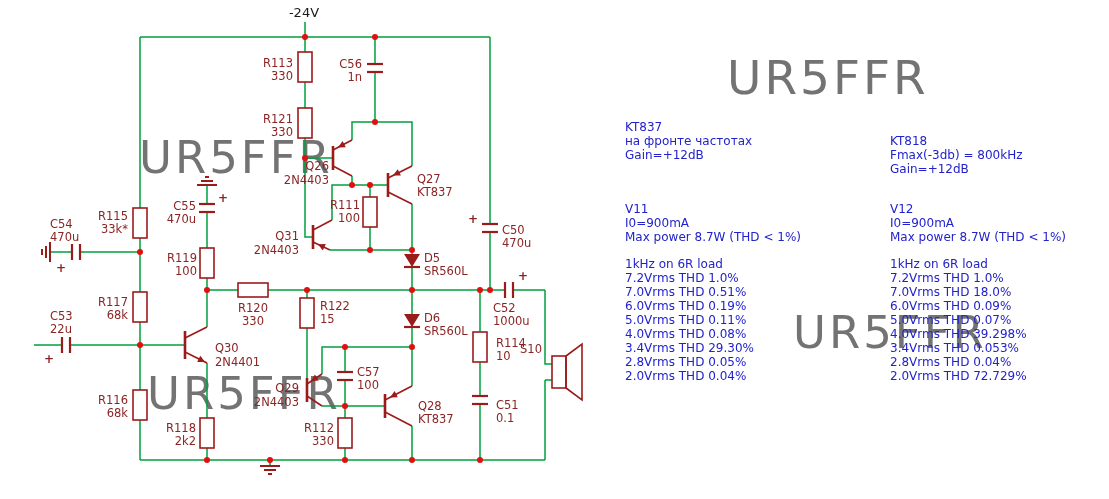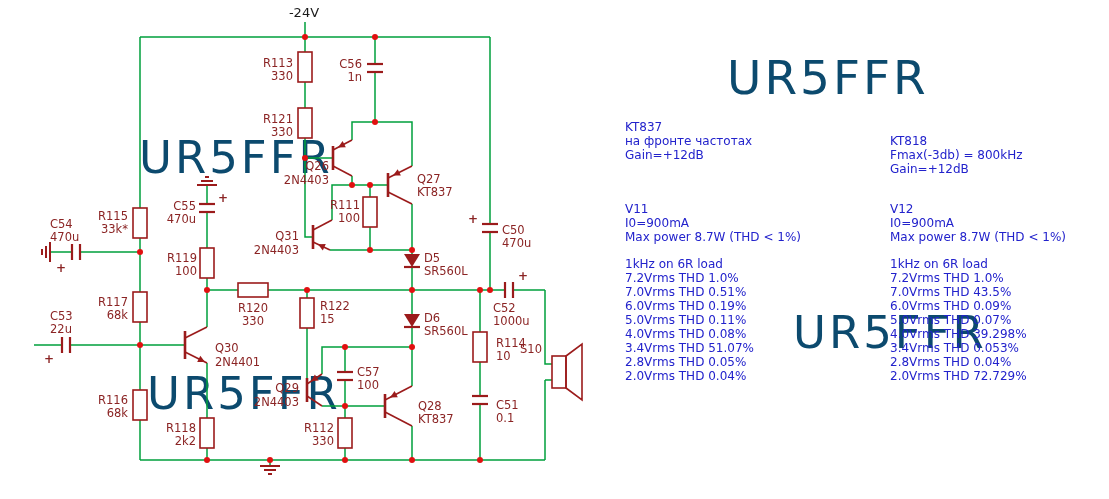--- a/index.html
+++ b/index.html
@@ -1,18 +1,18 @@
 <!DOCTYPE html>
 <html><head>
 <meta charset="utf-8">
 <style>
   html,body{margin:0;padding:0}
   body{width:1109px;height:499px;background:#ffffff;position:relative;overflow:hidden;
        font-family:"DejaVu Sans",sans-serif}
-  .wm{position:absolute;z-index:0;color:#0c4a6e;letter-spacing:3px;font-weight:400;
+  .wm{position:absolute;z-index:0;color:#737373;letter-spacing:3px;font-weight:400;
       white-space:nowrap;user-select:none}
   #schematic{position:absolute;left:0;top:0;z-index:1}
   .notes{position:absolute;z-index:2;color:#2222cc;font-size:12px;line-height:14px;white-space:nowrap}
   
   .wire{stroke:#00a03c;stroke-width:1.5;fill:none}
   .sym{stroke:#9b1b1b;stroke-width:1.6;fill:none}
   .gnd{stroke:#9b1b1b;stroke-width:2;fill:none}
   .res{stroke:#9b1b1b;stroke-width:1.6;fill:#ffffff}
   .plate{stroke:#9b1b1b;stroke-width:2.2}
   .bar{stroke:#9b1b1b;stroke-width:2.6}
@@ -286,38 +286,38 @@
   <div>I0=900mA</div>
   <div>Max power 8.7W (THD &lt; 1%)</div>
 </div>
 <div class="notes" style="left:625px;top:257px">
   <div>1kHz on 6R load</div>
   <div>7.2Vrms THD 1.0%</div>
   <div>7.0Vrms THD 0.51%</div>
   <div>6.0Vrms THD 0.19%</div>
   <div>5.0Vrms THD 0.11%</div>
   <div>4.0Vrms THD 0.08%</div>
-  <div>3.4Vrms THD 51.07%</div>
+  <div>3.4Vrms THD 29.30%</div>
   <div>2.8Vrms THD 0.05%</div>
   <div>2.0Vrms THD 0.04%</div>
 </div>
 
 <div class="notes" style="left:890px;top:134px">
   <div>KT818</div>
   <div>Fmax(-3db) = 800kHz</div>
   <div>Gain=+12dB</div>
 </div>
 <div class="notes" style="left:890px;top:202px">
   <div>V12</div>
   <div>I0=900mA</div>
   <div>Max power 8.7W (THD &lt; 1%)</div>
 </div>
 <div class="notes" style="left:890px;top:257px">
   <div>1kHz on 6R load</div>
   <div>7.2Vrms THD 1.0%</div>
-  <div>7.0Vrms THD 43.5%</div>
+  <div>7.0Vrms THD 18.0%</div>
   <div>6.0Vrms THD 0.09%</div>
   <div>5.0Vrms THD 0.07%</div>
   <div>4.0Vrms THD 39.298%</div>
   <div>3.4Vrms THD 0.053%</div>
   <div>2.8Vrms THD 0.04%</div>
   <div>2.0Vrms THD 72.729%</div>
 </div>
 
 </body></html>

